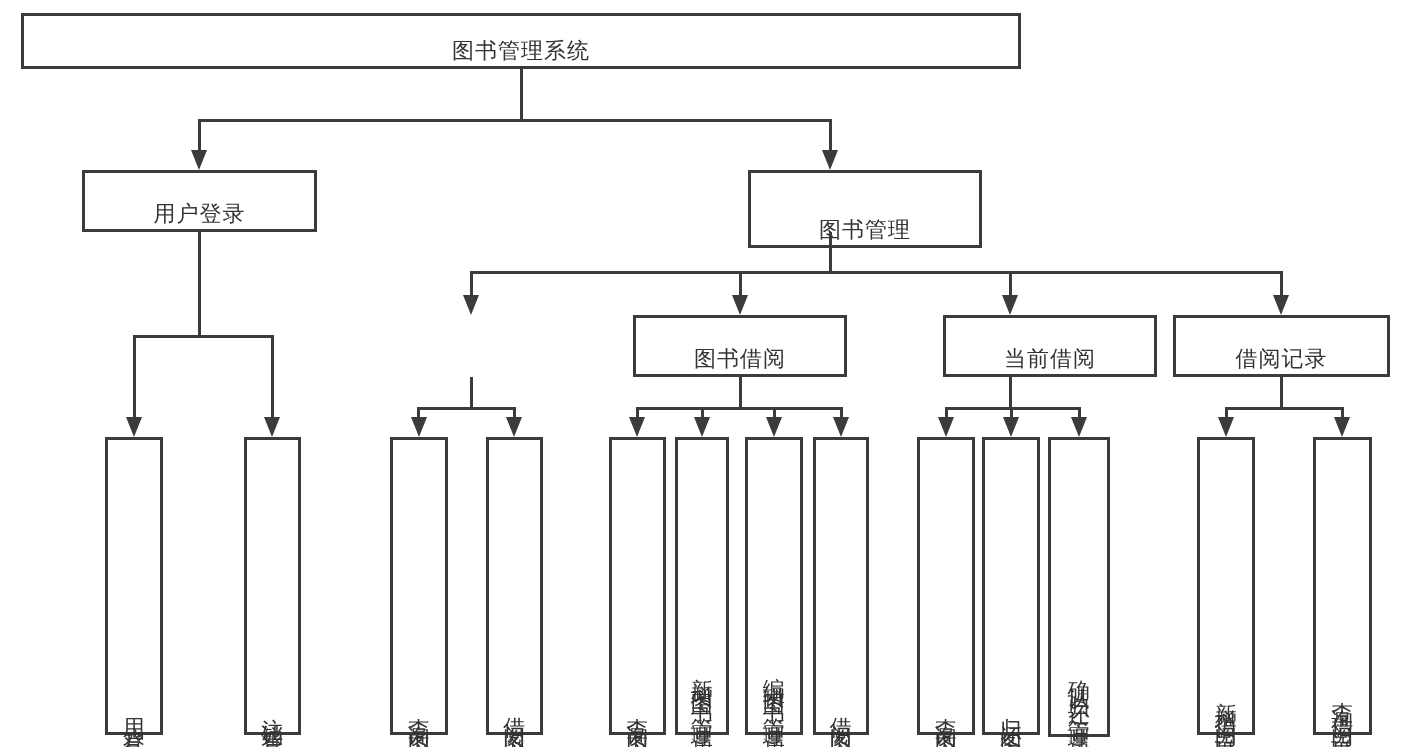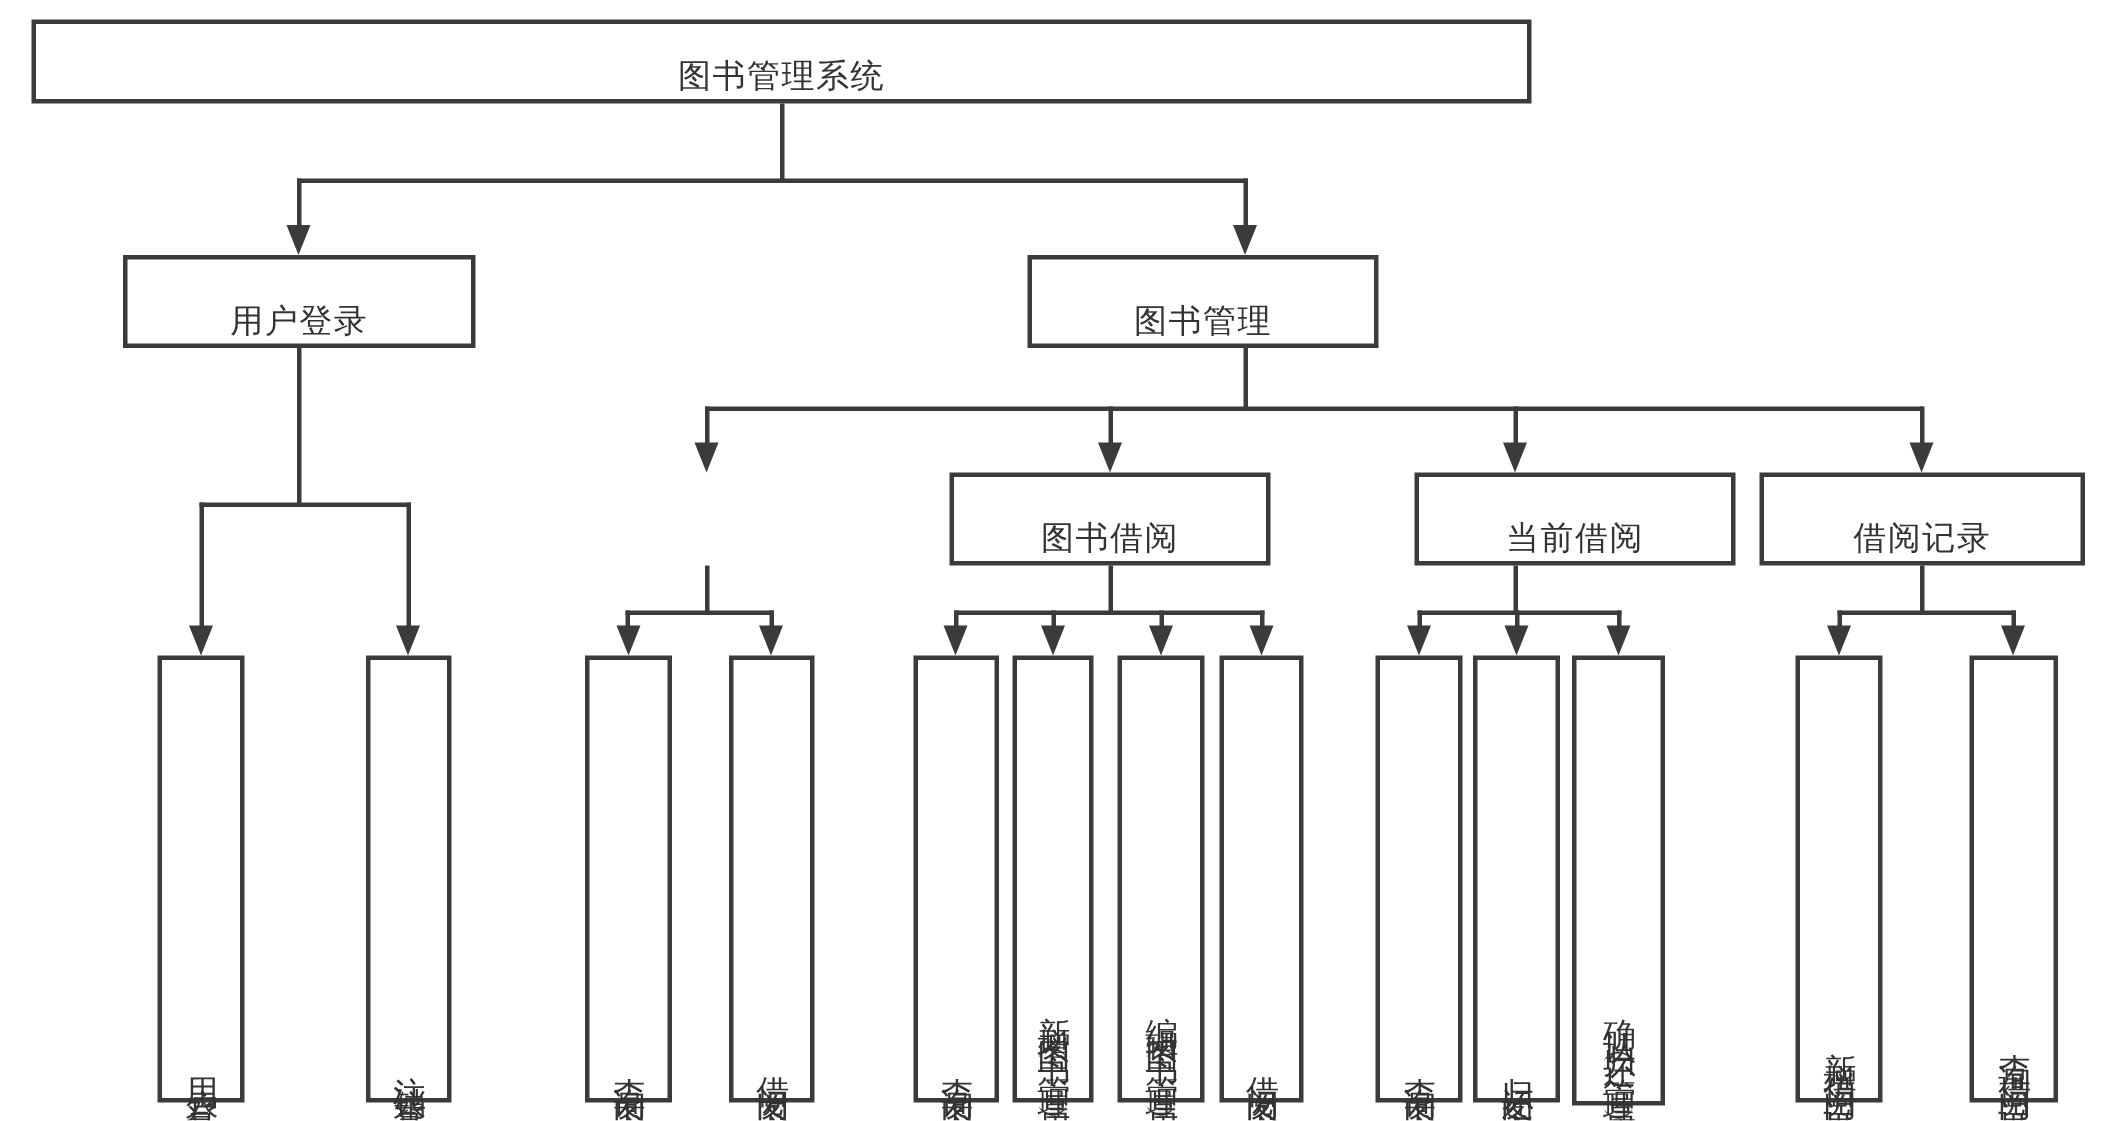--- a/index.html
+++ b/index.html
@@ -42,21 +42,21 @@
   <div class="vln" style="left:520px;top:69px;height:53px"></div>
   <div class="hln" style="left:198px;top:119px;width:634px"></div>
   <div class="vln" style="left:198px;top:119px;height:34px"></div>
   <div class="ar" style="left:191px;top:150px"></div>
   <div class="vln" style="left:829px;top:119px;height:34px"></div>
   <div class="ar" style="left:822px;top:150px"></div>
 
   <div class="box h" style="left:82px;top:170px;width:235px;height:62px">
     <span>用户登录</span>
   </div>
-  <div class="box h" style="left:685px;top:170px;width:234px;height:62px">
+  <div class="box h" style="left:748px;top:170px;width:234px;height:78px">
     <span>图书管理</span>
   </div>
 
   <div class="vln" style="left:198px;top:232px;height:106px"></div>
   <div class="hln" style="left:133px;top:335px;width:141px"></div>
   <div class="vln" style="left:133px;top:335px;height:84px"></div>
   <div class="ar" style="left:126px;top:417px"></div>
   <div class="vln" style="left:271px;top:335px;height:84px"></div>
   <div class="ar" style="left:264px;top:417px"></div>
 

